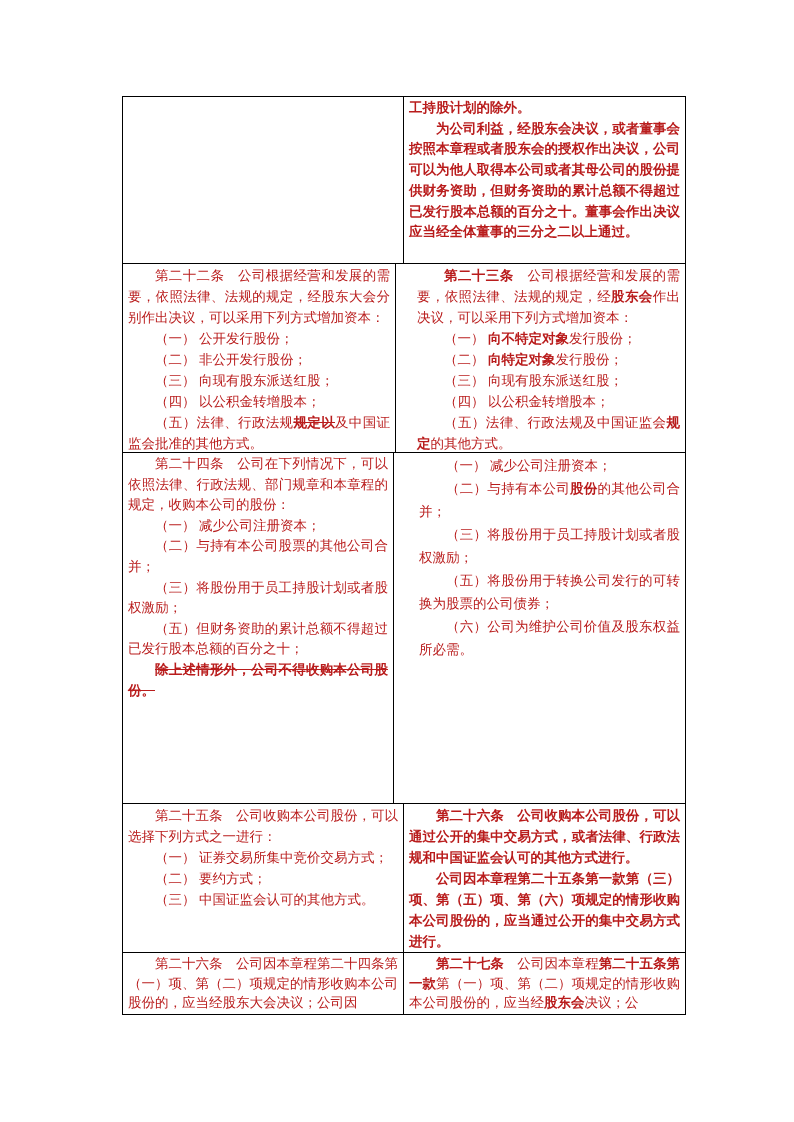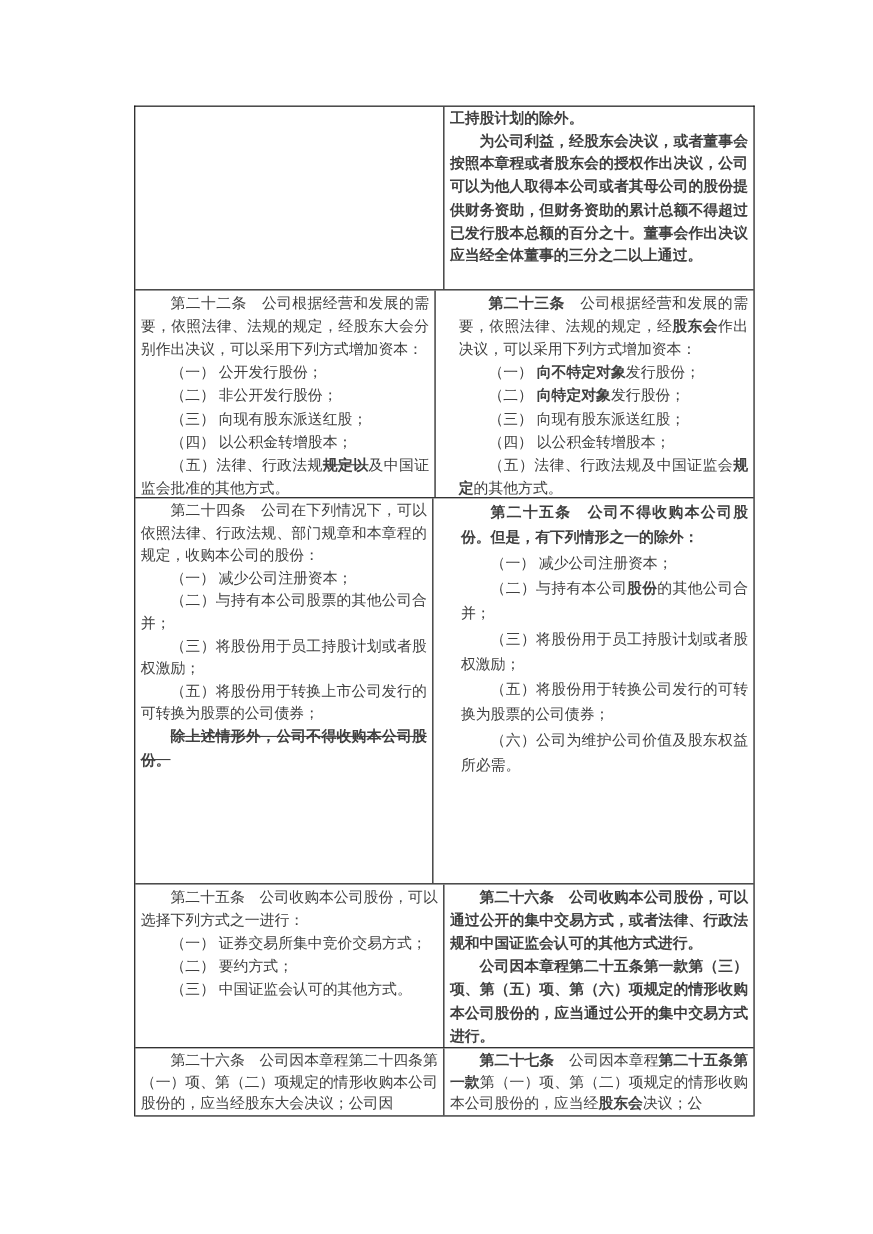--- a/index.html
+++ b/index.html
@@ -7,21 +7,21 @@
     padding: 0;
     background: #ffffff;
   }
   .page {
     position: relative;
     width: 794px;
     height: 1084px;
     background: #ffffff;
     overflow: hidden;
     font-family: "Liberation Serif", "DejaVu Serif", serif;
-    color: #404040;
+    color: #b91c1c;
   }
   .doc-table {
     position: absolute;
     left: 122px;
     top: 96px;
     width: 562px;
     border-top: 1px solid #000;
     border-left: 1px solid #000;
     border-right: 1px solid #000;
     box-sizing: content-box;
@@ -90,25 +90,24 @@
           <p class="para"><span>（四） 以公积金转增股本；</span></p>
           <p class="para"><span>（五）法律、行政法规及中国证监会</span><span class="bold">规定</span><span>的其他方式。</span></p>
         </div>
       </div>
       <div class="row">
         <div class="cell">
           <p class="para"><span>第二十四条　公司在下列情况下，可以依照法律、行政法规、部门规章和本章程的规定，收购本公司的股份：</span></p>
           <p class="para"><span>（一） 减少公司注册资本；</span></p>
           <p class="para"><span>（二）与持有本公司股票的其他公司合并；</span></p>
           <p class="para"><span>（三）将股份用于员工持股计划或者股权激励；</span></p>
-          <p class="para"><span>（五）将股份用于转换上市公司发行的可转换为股票的公司债券；</span></p>
+          <p class="para"><span>（五）但财务资助的累计总额不得超过已发行股本总额的百分之十；</span></p>
           <p class="para"><span class="bold strike">除上述情形外，公司不得收购本公司股份。</span></p>
         </div>
         <div class="cell">
-          <p class="para"><span class="bold">第二十五条　公司不得收购本公司股份。但是，有下列情形之一的除外：</span></p>
           <p class="para"><span>（一） 减少公司注册资本；</span></p>
           <p class="para"><span>（二）与持有本公司</span><span class="bold">股份</span><span>的其他公司合并；</span></p>
           <p class="para"><span>（三）将股份用于员工持股计划或者股权激励；</span></p>
           <p class="para"><span>（五）将股份用于转换公司发行的可转换为股票的公司债券；</span></p>
           <p class="para"><span>（六）公司为维护公司价值及股东权益所必需。</span></p>
         </div>
       </div>
       <div class="row">
         <div class="cell">
           <p class="para"><span>第二十五条　公司收购本公司股份，可以选择下列方式之一进行：</span></p>

